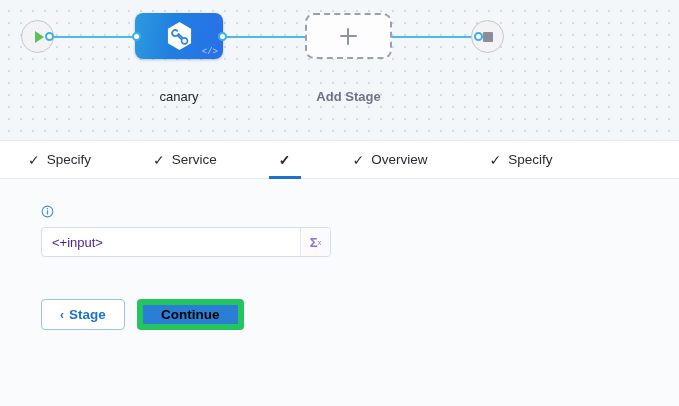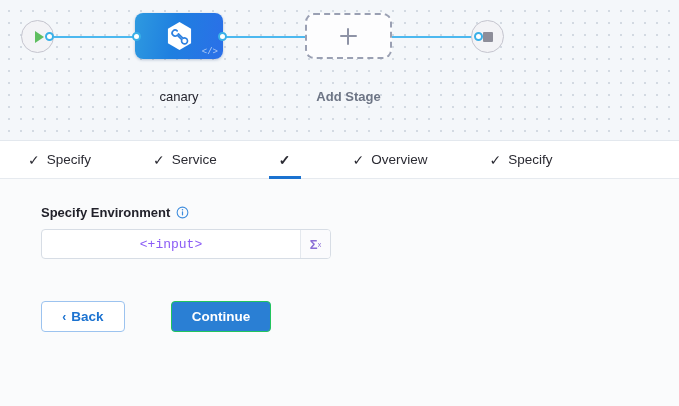--- a/index.html
+++ b/index.html
@@ -220,25 +220,24 @@
     border-radius: 4px;
     background: #ffffff;
     box-sizing: border-box;
     overflow: hidden;
   }
   .input-text {
     flex: 1;
     border: none;
     outline: none;
     font-size: 13px;
-    color: #8b5cf6;
+    color: #4c1d95;
     padding: 0 10px;
     background: transparent;
-    font-family: Liberation Mono, monospace;
-    text-align: center;
+    font-family: Liberation Sans, sans-serif;
   }
   .sigma-btn {
     width: 29px;
     background: #fbfbfd;
     border-left: 1px solid #e4e8ee;
     display: flex;
     align-items: center;
     justify-content: center;
     cursor: pointer;
     color: #8b6ed6;
@@ -267,24 +266,23 @@
     padding: 0 18px;
   }
   .btn-back {
     background: #ffffff;
     border: 1px solid #9cc3ef;
     color: #1b72d0;
     min-width: 84px;
   }
   .btn-continue {
     background: #2a7fd4;
-    border: 1px solid #22c55e;
-    color: #ffffff;
+    border: 6px solid #22c55e;
+    color: #000000;
     min-width: 100px;
-    margin-left: 34px;
   }
   .chev { font-size: 12px; line-height: 1; }
 </style>
 </head>
 <body>
 
 <div class="canvas">
 
   <div class="edge edge-1"></div>
   <div class="edge edge-2"></div>
@@ -337,39 +335,38 @@
   </div>
   <div class="tab">
     <span class="check">✓</span>
     <span>Specify</span>
   </div>
 </div>
 
 <div class="panel">
 
   <div class="field-label">
-    <span>Specify Environment</span>
     <svg class="info-icon" width="13" height="13" viewBox="0 0 16 16">
       <circle cx="8" cy="8" r="6.6" fill="none" stroke="#3f8ddd" stroke-width="1.3"></circle>
       <circle cx="8" cy="4.6" r="0.95" fill="#3f8ddd"></circle>
       <rect x="7.25" y="6.6" width="1.5" height="5" rx="0.7" fill="#3f8ddd"></rect>
     </svg>
   </div>
 
   <div class="input-row">
     <input class="input-text" type="text" value="&lt;+input&gt;" style="">
     <div class="sigma-btn">
       <span>Σ</span>
         <sup>x</sup>
     </div>
   </div>
 
   <div class="btn-row">
     <div class="btn btn-back">
       <span class="chev">‹</span>
-      <span>Back</span>
+      <span>Stage</span>
     </div>
     <div class="btn btn-continue">
       <span>Continue</span>
     </div>
   </div>
 
 </div>
 
 </body></html>

